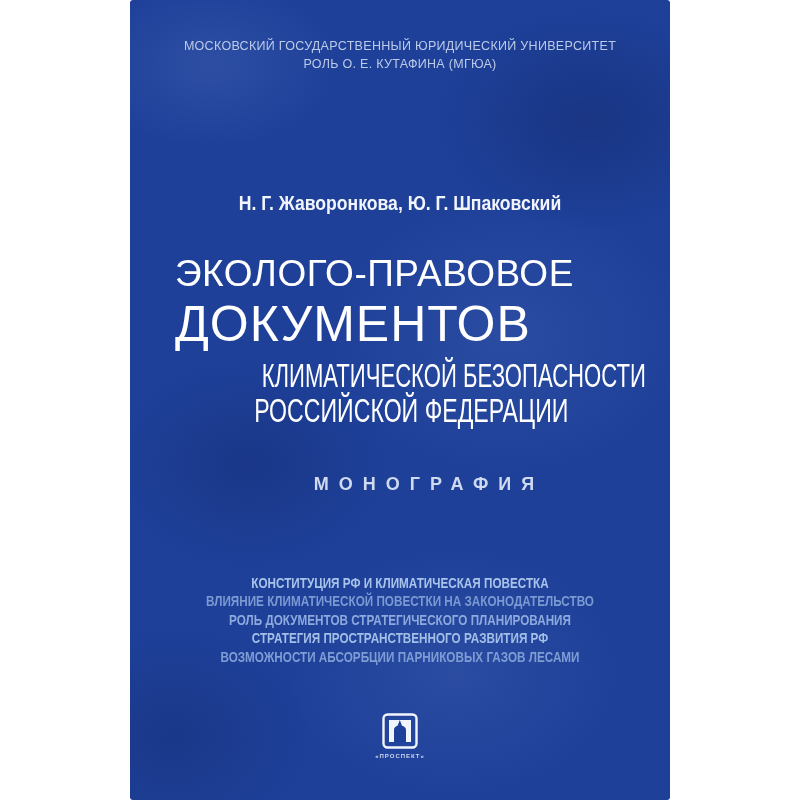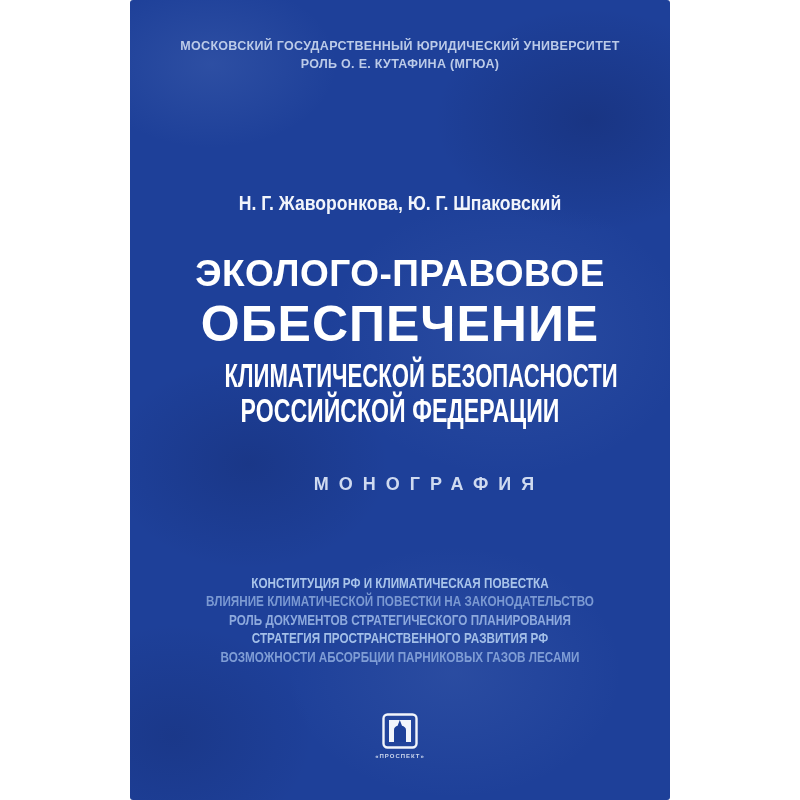--- a/index.html
+++ b/index.html
@@ -15,38 +15,38 @@
       radial-gradient(ellipse 260px 200px at 70% 42%, rgba(130,160,220,.12),transparent 70%),
       radial-gradient(ellipse 200px 150px at 22% 58%, rgba(12,24,75,.22),   transparent 70%),
       radial-gradient(ellipse 240px 180px at 60% 84%, rgba(125,155,215,.13),transparent 70%),
       radial-gradient(ellipse 200px 160px at 8% 92%,  rgba(12,24,75,.20),   transparent 70%);
     border-radius:3px;
   }
   .cover *{box-sizing:border-box;}
 
   .university{
     position:absolute;top:37px;left:0;width:100%;
-    text-align:center;color:#bccbe8;font-weight:700;font-size:12.5px;
+    text-align:center;color:#bccbe8;font-weight:400;font-size:12.5px;
     line-height:18px;letter-spacing:.3px;
   }
 
   .emblem{position:absolute;top:82px;left:50%;transform:translateX(-50%);width:120px;height:84px;}
   .emblem svg{display:block;}
   .emblem-label{
     position:absolute;top:30px;left:0;width:100%;text-align:center;
     color:#ffffff;font-weight:700;font-size:11px;letter-spacing:.5px;
   }
 
   .authors{
     position:absolute;top:192px;left:0;width:100%;
     text-align:center;color:#f2f5fb;font-weight:700;font-size:20px;
     transform:scaleX(.88);transform-origin:center;
   }
 
-  .title{position:absolute;top:252px;left:0;width:100%;text-align:center;color:#ffffff;font-weight:700;}
+  .title{position:absolute;top:252px;left:0;width:100%;color:#ffffff;font-weight:400;padding-left:45px;}
   .title .t1{font-size:37px;line-height:44px;letter-spacing:.5px;}
   .title .t2{font-size:50px;line-height:56px;letter-spacing:1px;}
   .title .t3,.title .t4{font-size:34px;line-height:35px;white-space:nowrap;}
   .title .t3{transform:scaleX(.65);transform-origin:center;margin-top:6px;}
   .title .t4{transform:scaleX(.68);transform-origin:center;}
 
   .monograph{
     position:absolute;top:474px;left:0;width:100%;text-align:center;
     color:#cfdaf0;font-weight:700;font-size:18px;letter-spacing:10px;text-indent:10px;margin-left:24px;
   }
@@ -72,21 +72,21 @@
     <div class="university">
       <div>МОСКОВСКИЙ ГОСУДАРСТВЕННЫЙ ЮРИДИЧЕСКИЙ УНИВЕРСИТЕТ</div>
       <div>РОЛЬ О. Е. КУТАФИНА (МГЮА)</div>
     </div>
 
 
     <div class="authors">Н. Г. Жаворонкова, Ю. Г. Шпаковский</div>
 
     <div class="title">
       <div class="t1">ЭКОЛОГО-ПРАВОВОЕ</div>
-      <div class="t2">ОБЕСПЕЧЕНИЕ</div>
+      <div class="t2">ДОКУМЕНТОВ</div>
       <div class="t3">КЛИМАТИЧЕСКОЙ БЕЗОПАСНОСТИ</div>
       <div class="t4">РОССИЙСКОЙ ФЕДЕРАЦИИ</div>
     </div>
 
     <div class="monograph">МОНОГРАФИЯ</div>
 
     <div class="topics">
       <div>КОНСТИТУЦИЯ РФ И КЛИМАТИЧЕСКАЯ ПОВЕСТКА</div>
       <div>ВЛИЯНИЕ КЛИМАТИЧЕСКОЙ ПОВЕСТКИ НА ЗАКОНОДАТЕЛЬСТВО</div>
       <div>РОЛЬ ДОКУМЕНТОВ СТРАТЕГИЧЕСКОГО ПЛАНИРОВАНИЯ</div>

